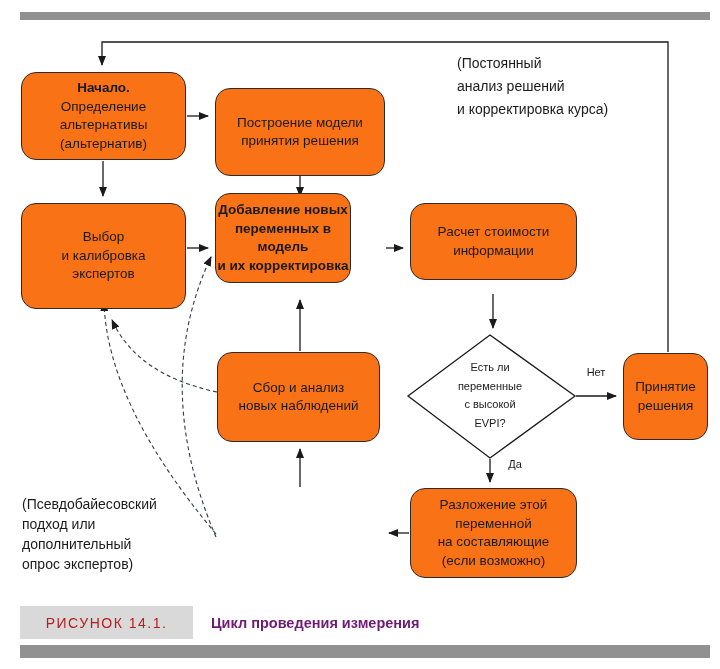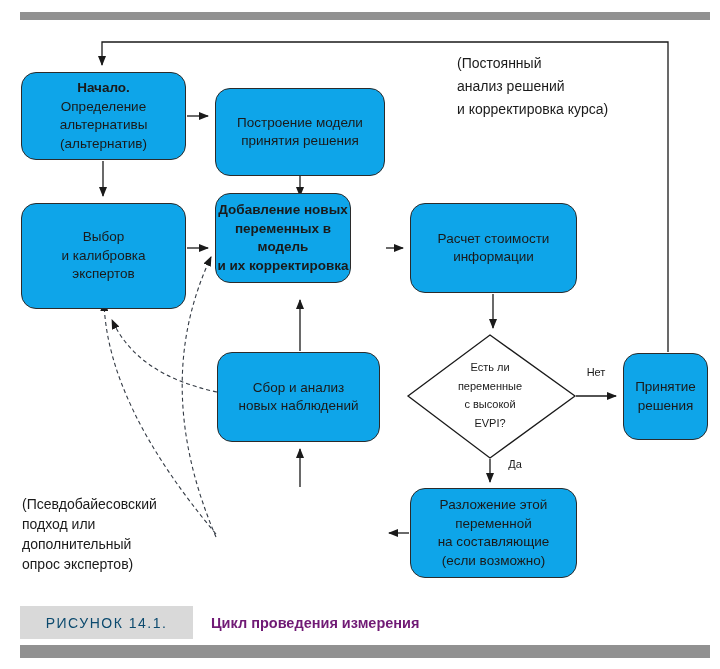--- a/index.html
+++ b/index.html
@@ -5,21 +5,21 @@
   html,body{margin:0;padding:0;background:#ffffff;}
   .page{
     position:relative;width:720px;height:669px;background:#fff;overflow:hidden;
     font-family:"Liberation Sans","DejaVu Sans",sans-serif;color:#1a1a1a;
   }
   .bar{position:absolute;background:#919191;}
   .top-bar{left:20px;top:12px;width:690px;height:8px;}
   .bottom-bar{left:20px;top:645px;width:690px;height:13px;}
   svg.wires{position:absolute;left:0;top:0;z-index:1;}
   .node{
-    position:absolute;z-index:2;background:#0ea5e9;
+    position:absolute;z-index:2;background:#f97316;
     border:1.4px solid #2b2b2b;border-radius:15px;
     display:flex;flex-direction:column;align-items:center;justify-content:center;
     text-align:center;font-size:13.5px;line-height:18.5px;white-space:pre-line;
     box-sizing:border-box;
   }
   .node .node-title{font-weight:bold;}
   .diamond-text{
     position:absolute;z-index:2;text-align:center;font-size:11px;line-height:18.5px;
     white-space:pre-line;
   }
@@ -27,21 +27,21 @@
     position:absolute;z-index:2;font-size:14px;white-space:pre-line;text-align:left;
   }
   .annotation.tr{left:457px;top:52px;line-height:23px;}
   .annotation.bl{left:22px;top:494px;line-height:20px;}
   .edge-label{position:absolute;z-index:2;font-size:11px;text-align:center;}
   .edge-label.no{left:578px;top:366px;width:36px;}
   .edge-label.yes{left:498px;top:458px;width:34px;}
   .caption{position:absolute;left:20px;top:606px;z-index:2;display:flex;align-items:center;}
   .fig-label-box{
     width:173px;height:33px;background:#d9d9d9;display:flex;align-items:center;justify-content:center;
-    font-size:14px;letter-spacing:1.5px;color:#0c4a6e;box-sizing:border-box;
+    font-size:14px;letter-spacing:1.5px;color:#b91c1c;box-sizing:border-box;
   }
   .fig-title{margin-left:18px;font-size:14.5px;font-weight:bold;color:#701a75;}
 </style>
 </head>
 <body>
 
 <div class="page">
 
   <div class="bar top-bar"></div>
 
@@ -106,21 +106,21 @@
 и калибровка
 экспертов</span>
   </div>
 
   <div class="node" style="left:215px;top:193px;width:136px;height:90px;font-weight:bold;">
     <span>Добавление новых
 переменных в модель
 и их корректировка</span>
   </div>
 
-  <div class="node" style="left:410px;top:203px;width:167px;height:90px;">
+  <div class="node" style="left:410px;top:203px;width:167px;height:77px;">
     <span>Расчет стоимости
 информации</span>
   </div>
 
   <div class="node" style="left:217px;top:352px;width:163px;height:90px;">
     <span>Сбор и анализ
 новых наблюдений</span>
   </div>
 
   <div class="node" style="left:623px;top:353px;width:85px;height:87px;">

